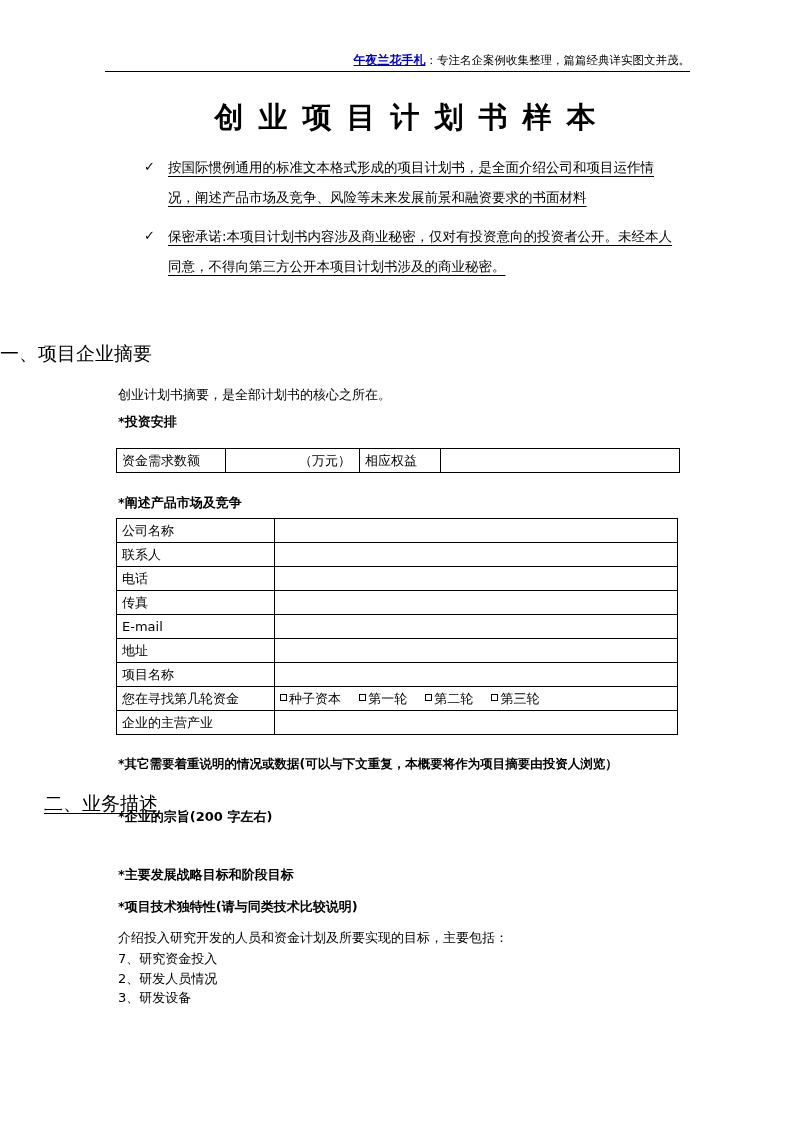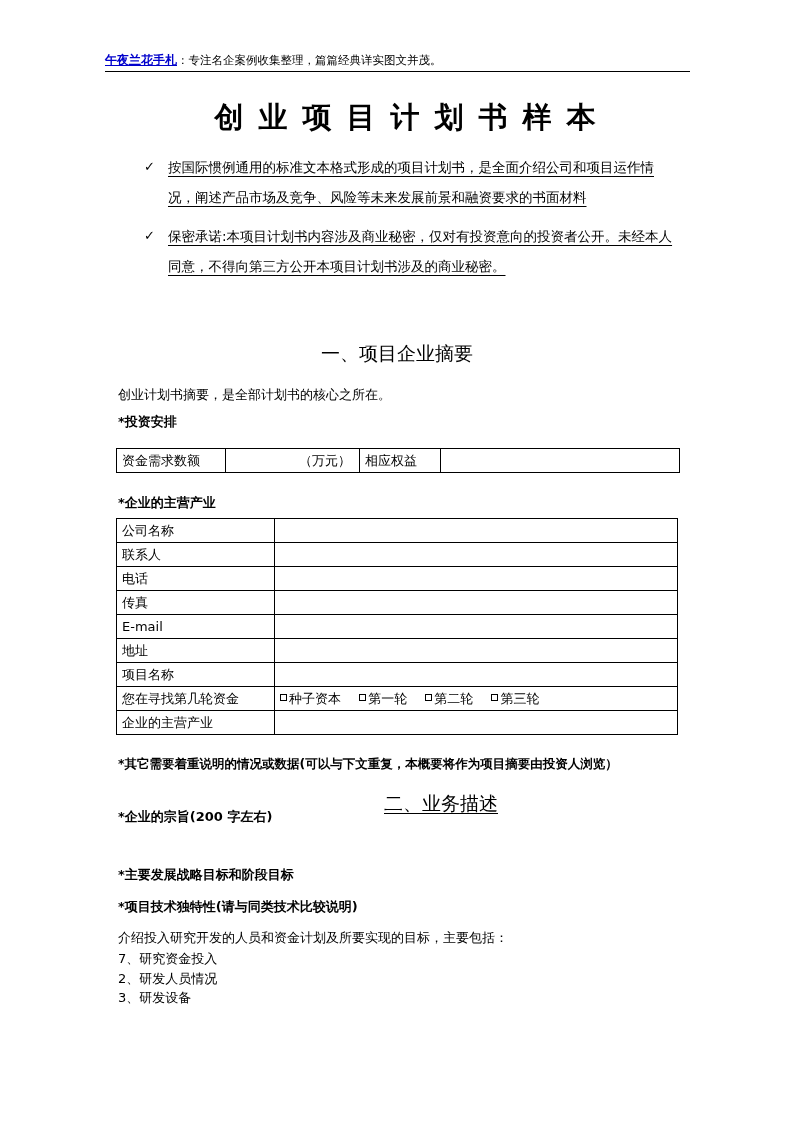--- a/index.html
+++ b/index.html
@@ -24,20 +24,21 @@
   }
 
   
   .header {
     position: absolute;
     left: 105px;
     top: 52px;
     width: 585px;
   }
   .header-line {
+    text-align: right;
     font-size: 11.5px;
     line-height: 16px;
     white-space: nowrap;
     padding-bottom: 3px;
   }
   .header-brand {
     color: #0000cc;
     font-weight: bold;
     text-decoration: underline;
     font-size: 12px;
@@ -90,21 +91,21 @@
   .bullet-text {
     text-decoration: underline;
     text-underline-offset: 4px;
   }
 
   
   .sec-heading {
     position: absolute;
     width: 794px;
     left: 0;
-    text-align: center;
+    text-align: left;
     font-size: 19px;
     line-height: 26px;
     font-weight: 400;
   }
   .sec-heading.underlined span {
     text-decoration: underline;
     text-underline-offset: 3px;
   }
   #heading-1 { top: 340px; }
   #heading-2 { top: 790px; margin-left: 44px; }
@@ -223,21 +224,21 @@
     <tbody>
       <tr>
         <td class="c1">资金需求数额</td>
         <td class="c2">（万元）</td>
         <td class="c3">相应权益</td>
         <td class="c4"></td>
       </tr>
     </tbody>
   </table>
 
-  <div class="starred" id="star-basic">*企业的主营产业</div>
+  <div class="starred" id="star-basic">*阐述产品市场及竞争</div>
 
   <table class="doc-table" id="table-company">
     <tbody>
       <tr>
         <td class="label">公司名称</td>
         <td class="value"></td>
       </tr>
       <tr>
         <td class="label">联系人</td>
         <td class="value"></td>

